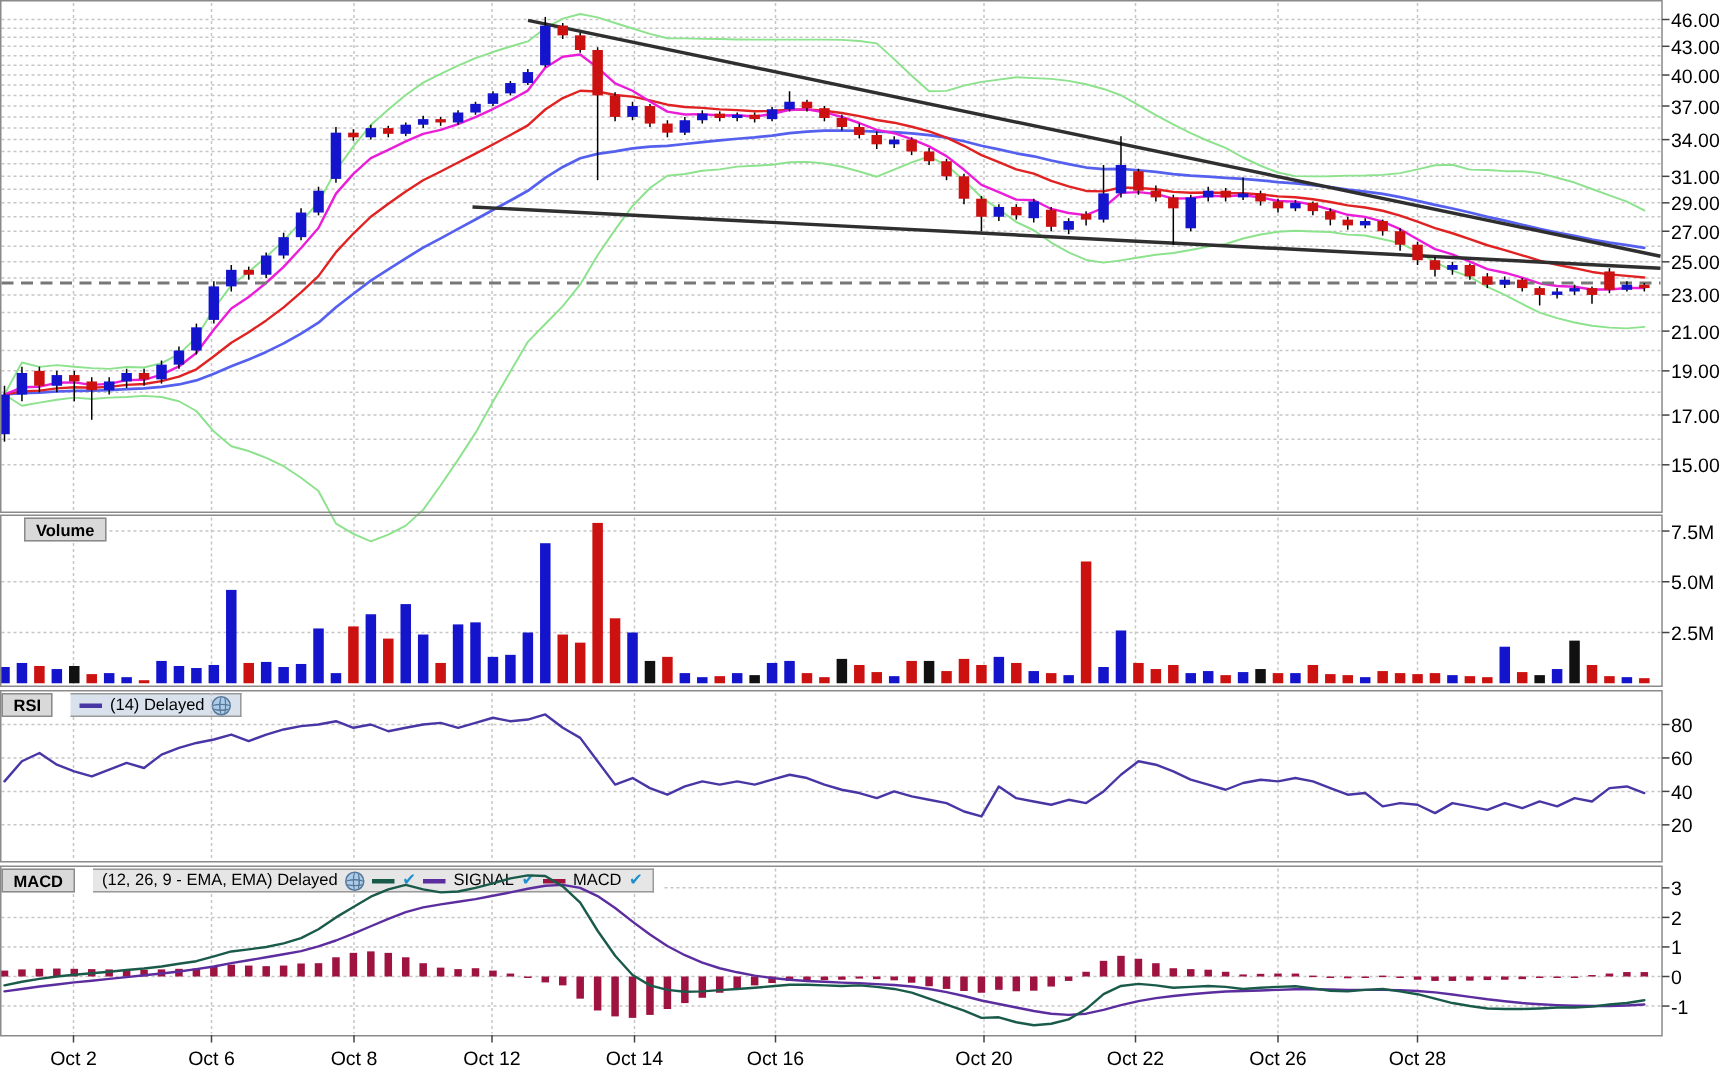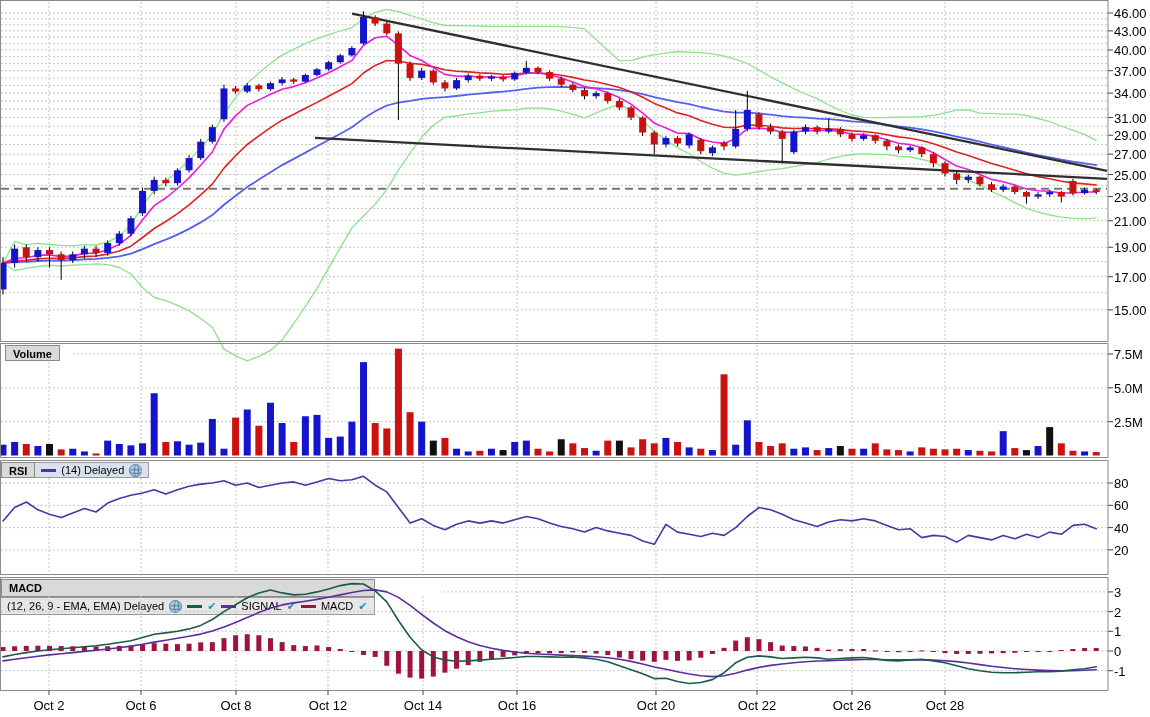--- a/index.html
+++ b/index.html
@@ -3,32 +3,32 @@
 <meta charset="utf-8">
 <style>
   html,body{margin:0;padding:0;background:#fff;}
   #root{position:relative;width:1150px;height:711px;background:#fff;overflow:hidden;
         font-family:"Liberation Sans",sans-serif;}
   #chart-svg{position:absolute;left:0;top:0;z-index:2;}
   .hdr{position:absolute;z-index:1;display:flex;align-items:stretch;height:16px;
        font-size:11px;line-height:16px;color:#000;white-space:nowrap;}
   .hdr .box{background:#d9d9d9;border:1px solid #8a8a8a;padding:0 7px;font-weight:bold;}
   .hdr .seg{display:flex;align-items:center;gap:5px;border:1px solid #9a9a9a;border-left:none;
-            padding:0 6px;}
+            padding:0 6px;margin-left:12px;}
   .swatch{display:inline-block;width:15px;height:3px;}
   .check{font-size:11px;line-height:16px;cursor:pointer;}
   .globe{display:inline-block;width:11px;height:11px;border-radius:50%;
          background:#aecce8;border:1px solid #56789a;position:relative;overflow:hidden;}
   .globe:before{content:"";position:absolute;left:4px;top:-1px;width:3px;height:13px;
          border-left:1px solid #56789a;border-right:1px solid #56789a;border-radius:50%;}
   .globe:after{content:"";position:absolute;left:-1px;top:4px;height:3px;width:13px;
          border-top:1px solid #56789a;border-bottom:1px solid #56789a;border-radius:50%;}
-  #vol-hdr{left:5px;top:345px;}
+  #vol-hdr{left:16px;top:345px;}
   #rsi-hdr{left:1px;top:462px;text-align:right;}
-  #macd-hdr{left:1px;top:579px;flex-direction:column;}
+  #macd-hdr{left:1px;top:579px;}
 </style>
 </head>
 <body>
 
 <div id="root">
   <svg id="chart-svg" width="1150" height="717">
       <g font-family="&quot;Liberation Sans&quot;,sans-serif" font-size="13" fill="#000000">
         <line x1="1" x2="1107" y1="309.8666093017946" y2="309.8666093017946" stroke="#c6c6c6" stroke-dasharray="2 2"></line>
         <line x1="1" x2="1107" y1="292.7690879056461" y2="292.7690879056461" stroke="#c6c6c6" stroke-dasharray="2 2"></line>
         <line x1="1" x2="1107" y1="276.70843528501314" y2="276.70843528501314" stroke="#c6c6c6" stroke-dasharray="2 2"></line>

